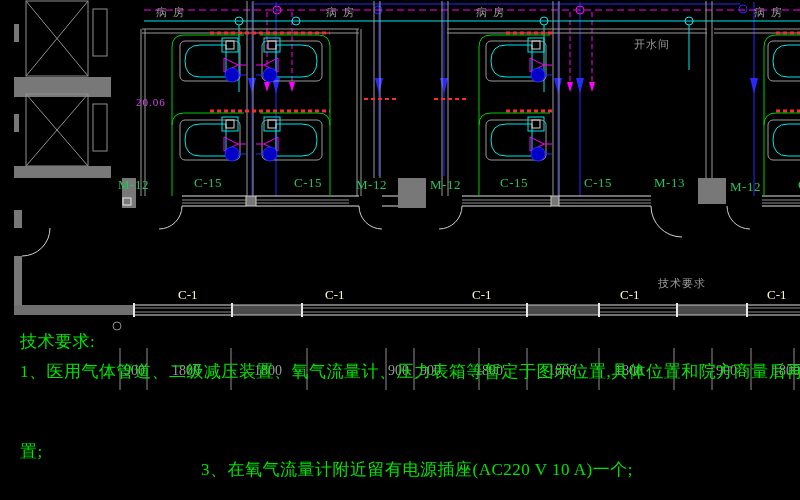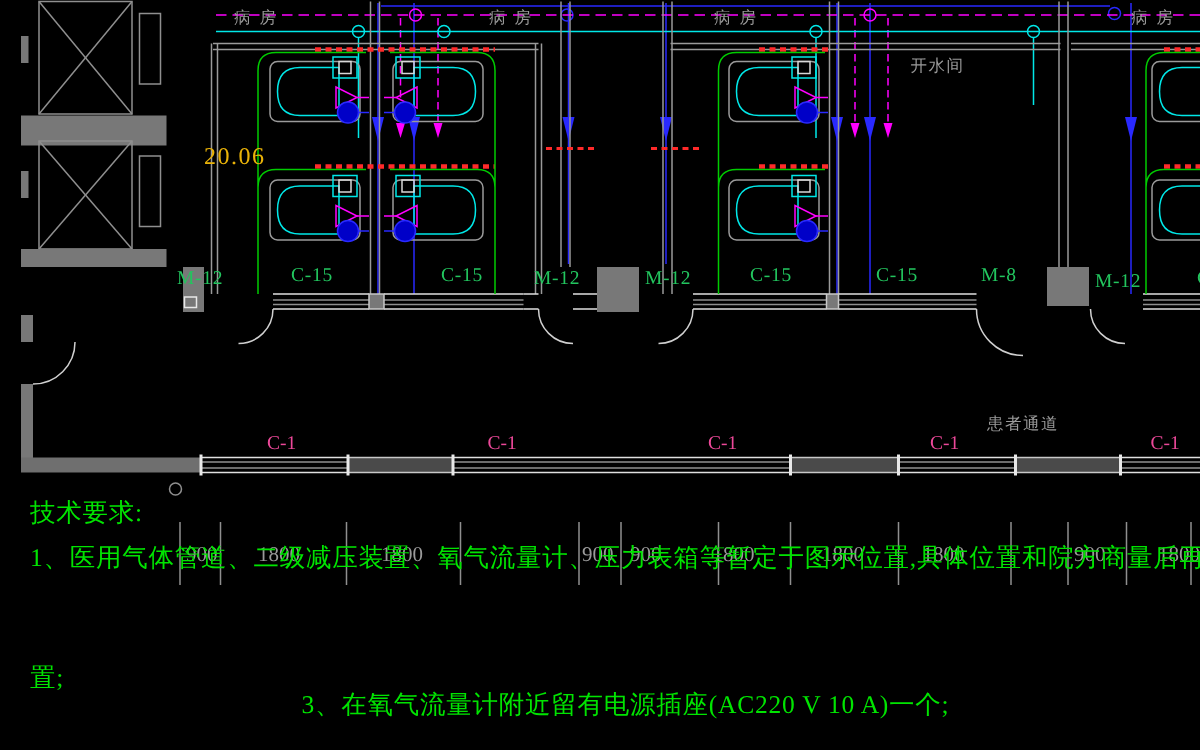--- a/index.html
+++ b/index.html
@@ -1,24 +1,24 @@
 <!DOCTYPE html>
 <html><head>
 <meta charset="utf-8">
 <style>
   html,body{margin:0;padding:0;background:#000;}
   .stage{position:relative;width:800px;height:500px;background:#000;overflow:hidden;
          font-family:Liberation Serif, serif;margin-left:14px;}
   .stage svg{position:absolute;left:0;top:0;}
   .lbl{position:absolute;white-space:nowrap;line-height:1;}
   .lbl-open{font-size:13px;color:#22c55e;letter-spacing:0.5px;}
-  .lbl-cor{font-size:13px;color:#ec4899;}
+  .lbl-cor{font-size:13px;color:#fef9c3;}
   .lbl-ward{font-size:11px;color:#9a9a9a;letter-spacing:6px;}
   .lbl-gray{font-size:11px;color:#9a9a9a;letter-spacing:1px;}
-  .lbl-elev{font-size:16px;color:#eab308;letter-spacing:1px;}
+  .lbl-elev{font-size:11px;color:#d946ef;letter-spacing:1px;}
   .lbl-dim{font-size:14px;color:#9a9a9a;}
   .note{position:absolute;left:6px;color:#00e400;font-size:17px;letter-spacing:0.5px;
         white-space:nowrap;width:794px;overflow:hidden;}
   .note-title{font-size:17px;}
 </style>
 </head>
 <body>
 
 <div class="stage">
 
@@ -205,32 +205,32 @@
       <circle cx="103" cy="326" r="4"></circle>
       <path d="M106 348 V390 M133 348 V390 M217 348 V390 M293 348 V390 M372 348 V390 M400 348 V390 M465 348 V390 M513 348 V390 M585 348 V390 M660 348 V390 M698 348 V390 M737 348 V390 M780 348 V390"></path>
     </g>
   </svg>
 
   <div class="lbl lbl-ward" style="left:142px;top:7px;">病房</div>
   <div class="lbl lbl-ward" style="left:312px;top:7px;">病房</div>
   <div class="lbl lbl-ward" style="left:462px;top:7px;">病房</div>
   <div class="lbl lbl-ward" style="left:740px;top:7px;">病房</div>
 
-  <div class="lbl lbl-gray" style="left:593px;top:39px;">开水间</div>
+  <div class="lbl lbl-gray" style="left:620px;top:39px;">开水间</div>
   <div class="lbl lbl-elev" style="left:122px;top:97px;">20.06</div>
-  <div class="lbl lbl-gray" style="left:644px;top:278px;">患者通道</div>
+  <div class="lbl lbl-gray" style="left:644px;top:278px;">技术要求</div>
 
   <div class="lbl lbl-open" style="left:104px;top:178px;">M-12</div>
   <div class="lbl lbl-open" style="left:180px;top:176px;">C-15</div>
   <div class="lbl lbl-open" style="left:280px;top:176px;">C-15</div>
   <div class="lbl lbl-open" style="left:342px;top:178px;">M-12</div>
   <div class="lbl lbl-open" style="left:416px;top:178px;">M-12</div>
   <div class="lbl lbl-open" style="left:486px;top:176px;">C-15</div>
   <div class="lbl lbl-open" style="left:570px;top:176px;">C-15</div>
-  <div class="lbl lbl-open" style="left:640px;top:176px;">M-8</div>
+  <div class="lbl lbl-open" style="left:640px;top:176px;">M-13</div>
   <div class="lbl lbl-open" style="left:716px;top:180px;">M-12</div>
   <div class="lbl lbl-open" style="left:784px;top:178px;">C-15</div>
 
   <div class="lbl lbl-cor" style="left:164px;top:288px;">C-1</div>
   <div class="lbl lbl-cor" style="left:311px;top:288px;">C-1</div>
   <div class="lbl lbl-cor" style="left:458px;top:288px;">C-1</div>
   <div class="lbl lbl-cor" style="left:606px;top:288px;">C-1</div>
   <div class="lbl lbl-cor" style="left:753px;top:288px;">C-1</div>
 
   <div class="lbl lbl-dim" style="left:110px;top:364px;">900</div>

